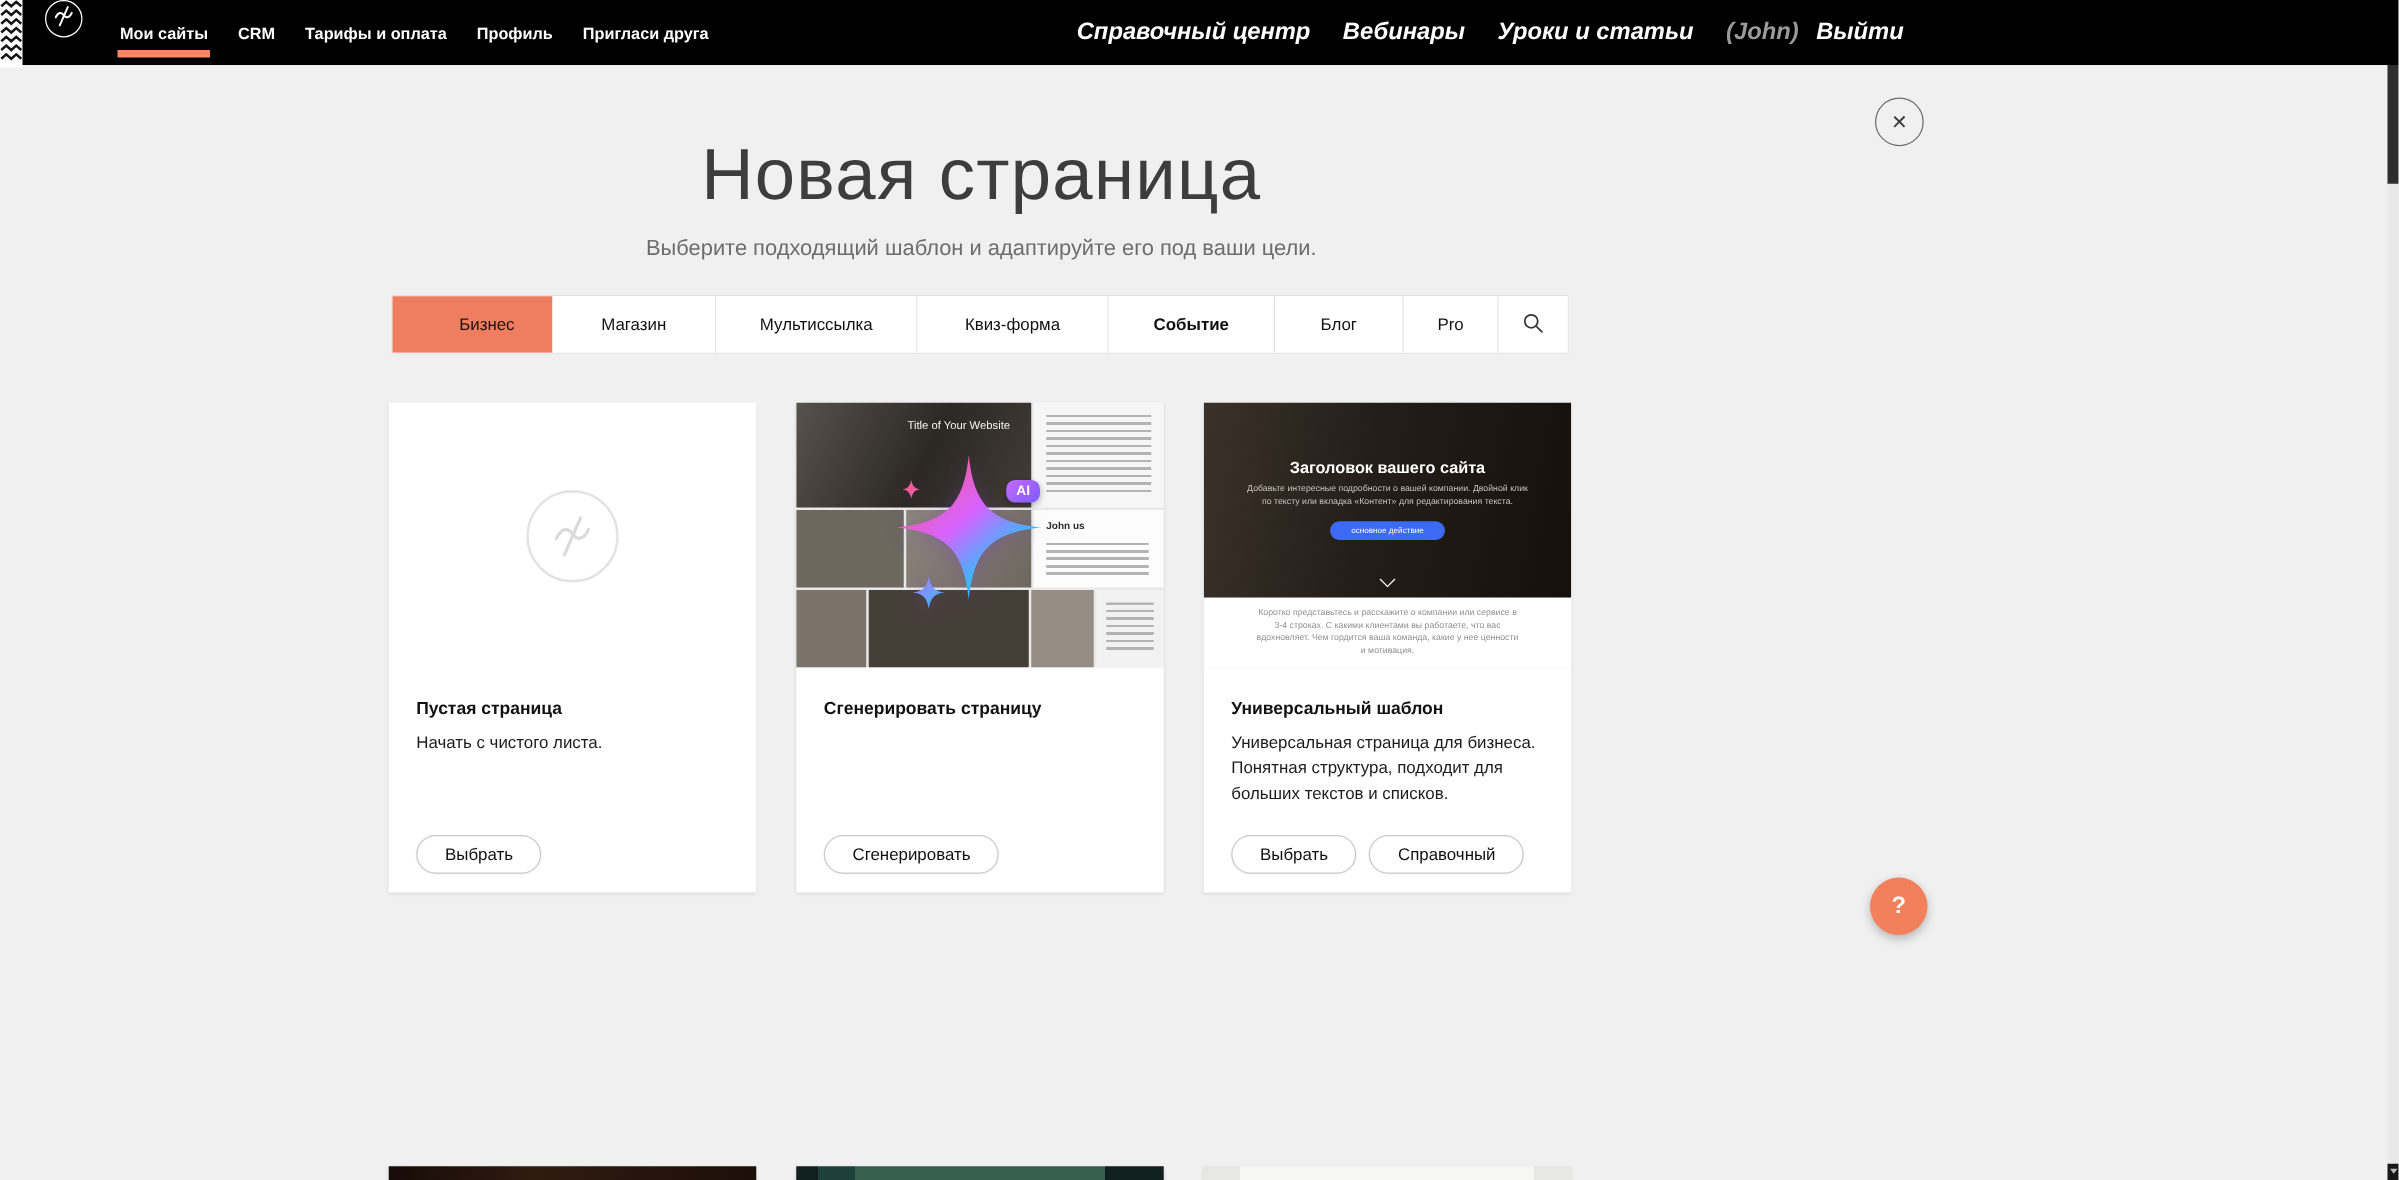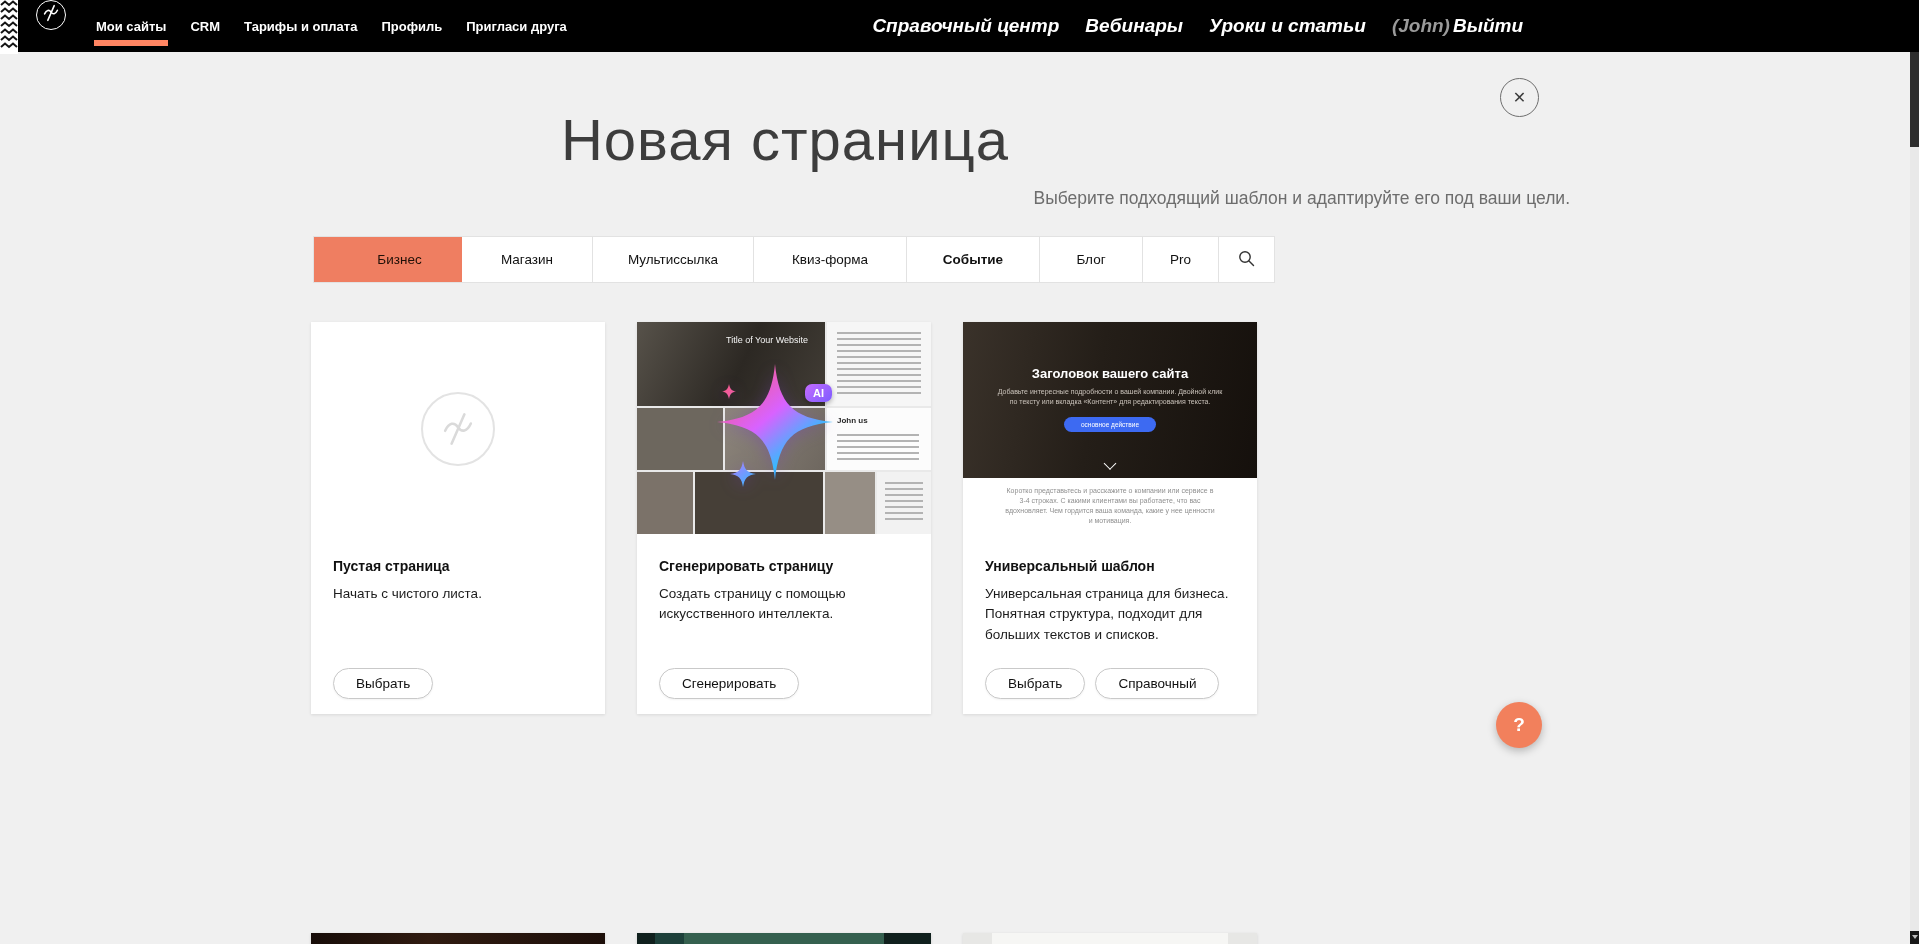--- a/index.html
+++ b/index.html
@@ -9,32 +9,32 @@
 
   
   .topnav { position:absolute; left:0; top:0; width:1919px; height:52px; background:#000; display:flex; align-items:flex-start; color:#fff; }
   .zigzag { position:absolute; left:0; top:0; width:18px; height:54px; background:#fff; z-index:5; }
   .logo { margin-left:36px; width:30px; height:30px; border:1.5px solid #fff; border-radius:50%; display:flex; align-items:center; justify-content:center; flex:0 0 auto; cursor:pointer; }
   .nav-left { display:flex; margin-left:18px; height:52px; }
   .nav-left a { position:relative; display:flex; align-items:center; height:52px; padding:0 12px; font-size:13px; font-weight:700; color:#fff; text-decoration:none; cursor:pointer; }
   .nav-left a.active::after { content:""; position:absolute; left:10px; right:10px; bottom:6px; height:6px; background:#ff8562; }
   .nav-right { position:absolute; right:396px; top:0; height:52px; display:flex; align-items:center; gap:26px; }
   .nav-right a { font-size:19px; font-weight:700; color:#fff; text-decoration:none; cursor:pointer; white-space:nowrap;font-style:italic; }
-  .nav-right .user { color:#9a9a9a; font-weight:700; margin-right:3px; }
+  .nav-right .user { color:#9a9a9a; font-weight:700; margin-right:14px; }
 
   
   .modal { position:absolute; left:0; top:52px; width:1570px; }
   .close-btn { position:absolute; left:1500px; top:78px; width:39px; height:39px; border-radius:50%; border:1.5px solid #6e6e6e; background:transparent; display:flex; align-items:center; justify-content:center; font-size:16px; color:#3c3c3c; cursor:pointer; }
   .page-title { position:absolute; top:54px; left:0; width:1570px; text-align:center; font-size:58px; font-weight:300; letter-spacing:1px; color:#3d3d3d; }
-  .page-subtitle { position:absolute; top:136px; left:0; width:1570px; text-align:right; font-size:17.5px; font-weight:400; color:#6d6d6d; }
+  .page-subtitle { position:absolute; top:136px; left:0; width:1570px; text-align:center; font-size:17.5px; font-weight:400; color:#6d6d6d; }
 
   
   .tabs { position:absolute; top:184px; left:313px; height:47px; display:flex; background:#fff; border:1px solid #e2e2e2; }
   .tab { display:flex; align-items:center; justify-content:center; height:45px; font-size:13.5px; color:#111; border-right:1px solid #e2e2e2; cursor:pointer; background:#fff; }
-  .tab:nth-child(1){ width:148px;padding-left:23px; } .tab:nth-child(2){ width:131px; } .tab:nth-child(3){ width:161px; }
+  .tab:nth-child(1){ width:128px;padding-left:23px; } .tab:nth-child(2){ width:131px; } .tab:nth-child(3){ width:161px; }
   .tab:nth-child(4){ width:153px; } .tab:nth-child(5){ width:133px;font-weight:bold; } .tab:nth-child(6){ width:103px; }
   .tab:nth-child(7){ width:76px; }  .tab:nth-child(8){ width:55px; border-right:none; }
   .tab.active { background:#ef7e61; border-right:none; color:#201008; font-weight:400; }
 
   
   .grid { position:absolute; top:270px; left:311px; display:flex; gap:32px; }
   .card { position:relative; width:294px; height:392px; background:#fff; box-shadow:0 1px 3px rgba(0,0,0,.10); }
   .card-title { position:absolute; top:236px; left:22px; right:22px; font-size:14px; font-weight:700; color:#111; }
   .card-desc  { position:absolute; top:262px; left:22px; right:22px; font-size:13.5px; line-height:1.5; color:#1c1c1c; }
   .card-actions { position:absolute; left:22px; bottom:15px; display:flex; gap:10px; }
@@ -200,21 +200,20 @@
                 </linearGradient>
               </defs>
               <path d="M80 22 C84 62 98 76 138 80 C98 84 84 98 80 138 C76 98 62 84 22 80 C62 76 76 62 80 22 Z" fill="url(#starGrad)"></path>
               <path d="M48 119 C49.5 128 52.5 131 61 132 C52.5 133 49.5 136 48 145 C46.5 136 43.5 133 35 132 C43.5 131 46.5 128 48 119 Z" fill="url(#starGrad)"></path>
               <path d="M34 42 C35 47 37 49 41 49.5 C37 50 35 52 34 57 C33 52 31 50 27 49.5 C31 49 33 47 34 42 Z" fill="url(#starGrad)"></path>
             </svg>
           </div>
           <span class="ai-chip">AI</span>
         </div>
         <h3 class="card-title">Сгенерировать страницу</h3>
-        <p class="card-desc">Создать страницу с помощью искусственного интеллекта.</p>
         <div class="card-actions">
           <button class="pill">Сгенерировать</button>
         </div>
       </article>
 
       <article class="card">
         <div class="preview">
           <div class="hero">
             <div class="hero-title">Заголовок вашего сайта</div>
             <div class="hero-sub">Добавьте интересные подробности о вашей компании. Двойной клик по тексту или вкладка «Контент» для редактирования текста.</div>

